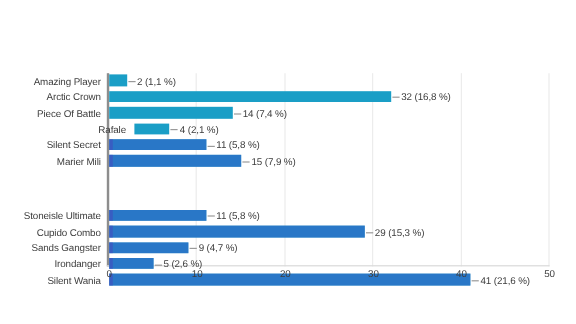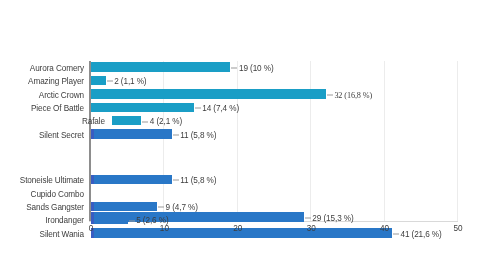--- a/index.html
+++ b/index.html
@@ -173,38 +173,31 @@
         <div class="gridline" style="left: 146.8px;"></div>
         <div class="gridline" style="left: 220.2px;"></div>
         <div class="gridline" style="left: 293.6px;"></div>
         <div class="gridline" style="left: 367px;"></div>
       </div>
     <div class="axis-line-y"></div>
     <div class="axis-line-x"></div>
 
     <div class="rows" id="rows">
         <div class="row" style="height: 13.4167px;">
-          <div class="cat-label">Aurora Comery</div>
-          <div class="bar-track" style="height: 13.4167px;">
-            <div class="bar" style="width: 139.46px;"></div>
-            <div class="val-label" style="left: 140.46px;"><span class="leader"></span><span>19 (10 %)</span></div>
-          </div>
-        </div>
-        <div class="row" style="height: 13.4167px;">
           <div class="cat-label">Amazing Player</div>
           <div class="bar-track" style="height: 13.4167px;">
             <div class="bar" style="width: 14.68px;"></div>
             <div class="val-label" style="left: 15.68px;"><span class="leader"></span><span>2 (1,1 %)</span></div>
           </div>
         </div>
         <div class="row" style="height: 13.4167px;">
           <div class="cat-label">Arctic Crown</div>
           <div class="bar-track" style="height: 13.4167px;">
             <div class="bar" style="width: 234.88px;"></div>
-            <div class="val-label" style="left: 235.88px; font-family: Liberation Serif, serif;"><span class="leader"></span><span>32 (16,8 %)</span></div>
+            <div class="val-label" style="left: 235.88px;"><span class="leader"></span><span>32 (16,8 %)</span></div>
           </div>
         </div>
         <div class="row" style="height: 13.4167px;">
           <div class="cat-label">Piece Of Battle</div>
           <div class="bar-track" style="height: 13.4167px;">
             <div class="bar" style="width: 102.76px;"></div>
             <div class="val-label" style="left: 103.76px;"><span class="leader"></span><span>14 (7,4 %)</span></div>
           </div>
         </div>
         <div class="row" style="height: 13.4167px; margin-left: 21px;">
@@ -215,31 +208,39 @@
           </div>
         </div>
         <div class="row" style="height: 13.4167px;">
           <div class="cat-label">Silent Secret</div>
           <div class="bar-track" style="height: 13.4167px;">
             <div class="bar tinted" style="width: 80.74px;"></div>
             <div class="bar-cap"></div>
             <div class="val-label" style="left: 81.74px;"><span class="leader"></span><span>11 (5,8 %)</span></div>
           </div>
         </div>
+        <div class="row" style="height: 13.4167px;">
+          <div class="cat-label">Marier Mili</div>
+          <div class="bar-track" style="height: 13.4167px;">
+            <div class="bar tinted" style="width: 110.1px;"></div>
+            <div class="bar-cap"></div>
+            <div class="val-label" style="left: 111.1px;"><span class="leader"></span><span>15 (7,9 %)</span></div>
+          </div>
+        </div>
         <div class="row" style="height: 13.4167px; margin-top: 32px;">
           <div class="cat-label">Stoneisle Ultimate</div>
           <div class="bar-track" style="height: 13.4167px;">
             <div class="bar tinted" style="width: 80.74px;"></div>
             <div class="bar-cap"></div>
             <div class="val-label" style="left: 81.74px;"><span class="leader"></span><span>11 (5,8 %)</span></div>
           </div>
         </div>
         <div class="row" style="height: 13.4167px;">
           <div class="cat-label">Cupido Combo</div>
-          <div class="bar-track" style="height: 13.4167px; margin-top: 24px;">
+          <div class="bar-track" style="height: 13.4167px;">
             <div class="bar tinted" style="width: 212.86px;"></div>
             <div class="bar-cap"></div>
             <div class="val-label" style="left: 213.86px;"><span class="leader"></span><span>29 (15,3 %)</span></div>
           </div>
         </div>
         <div class="row" style="height: 13.4167px;">
           <div class="cat-label">Sands Gangster</div>
           <div class="bar-track" style="height: 13.4167px;">
             <div class="bar tinted" style="width: 66.06px;"></div>
             <div class="bar-cap"></div>

